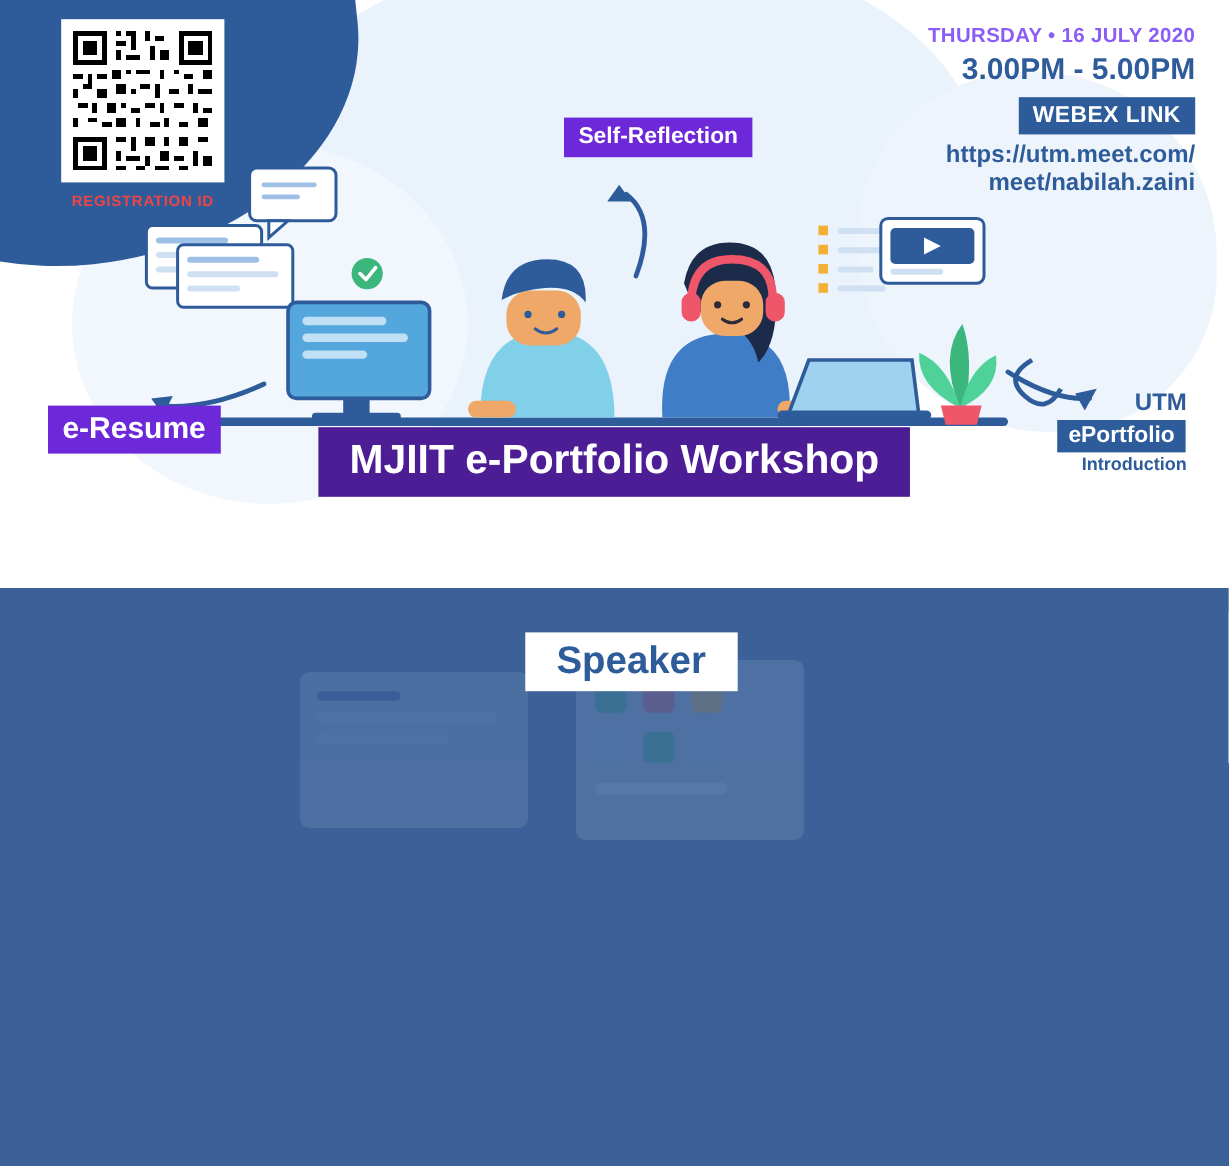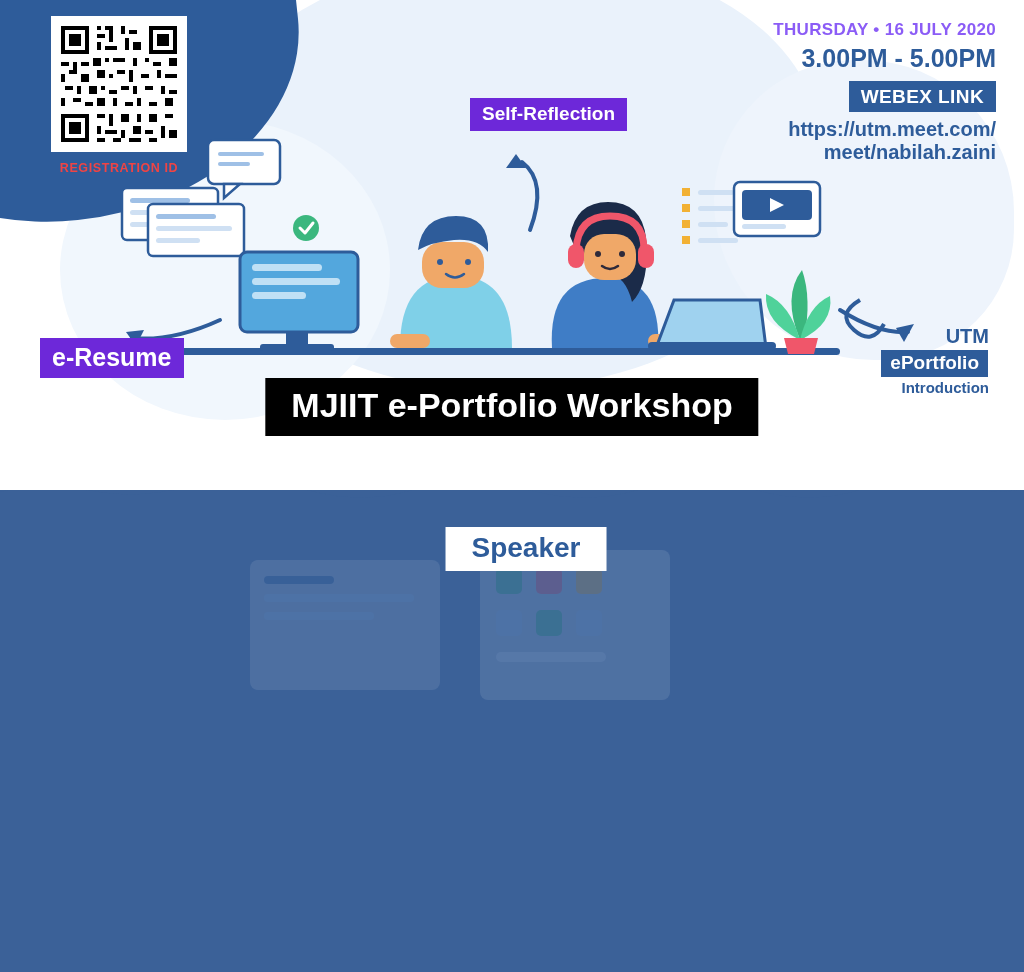--- a/index.html
+++ b/index.html
@@ -151,23 +151,23 @@
   .tag-utm .l2 {
     display: inline-block;
     background: #2e5c9a; color: #fff;
     font-size: 19px; padding: 2px 9px 3px; margin: 2px 1px;
   }
   .tag-utm .l3 { font-size: 15px; }
 
   
   .title-bar {
     position: absolute;
-    top: 378px; left: 50%;
+    top: 356px; left: 50%;
     transform: translateX(-50%);
-    background: #000000;
+    background: #4c1d95;
     color: #ffffff;
     font-size: 34px;
     font-weight: bold;
     padding: 8px 26px 11px;
     z-index: 8;
     white-space: nowrap;
   }
   .subtitle {
     position: absolute;
     top: 440px; left: 50%;
@@ -197,21 +197,21 @@
     top: 527px; left: 50%;
     transform: translateX(-50%);
     z-index: 9;
     display: flex;
     align-items: center;
     gap: 0;
   }
   .speaker-label {
     background: #ffffff;
     color: #2e5c9a;
-    font-size: 28px;
+    font-size: 32px;
     font-weight: bold;
     padding: 5px 26px 7px;
     margin-left: 28px;
   }
 
   
   .bg-office {
     position: absolute;
     top: 40px; left: 230px;
     opacity: .18;

